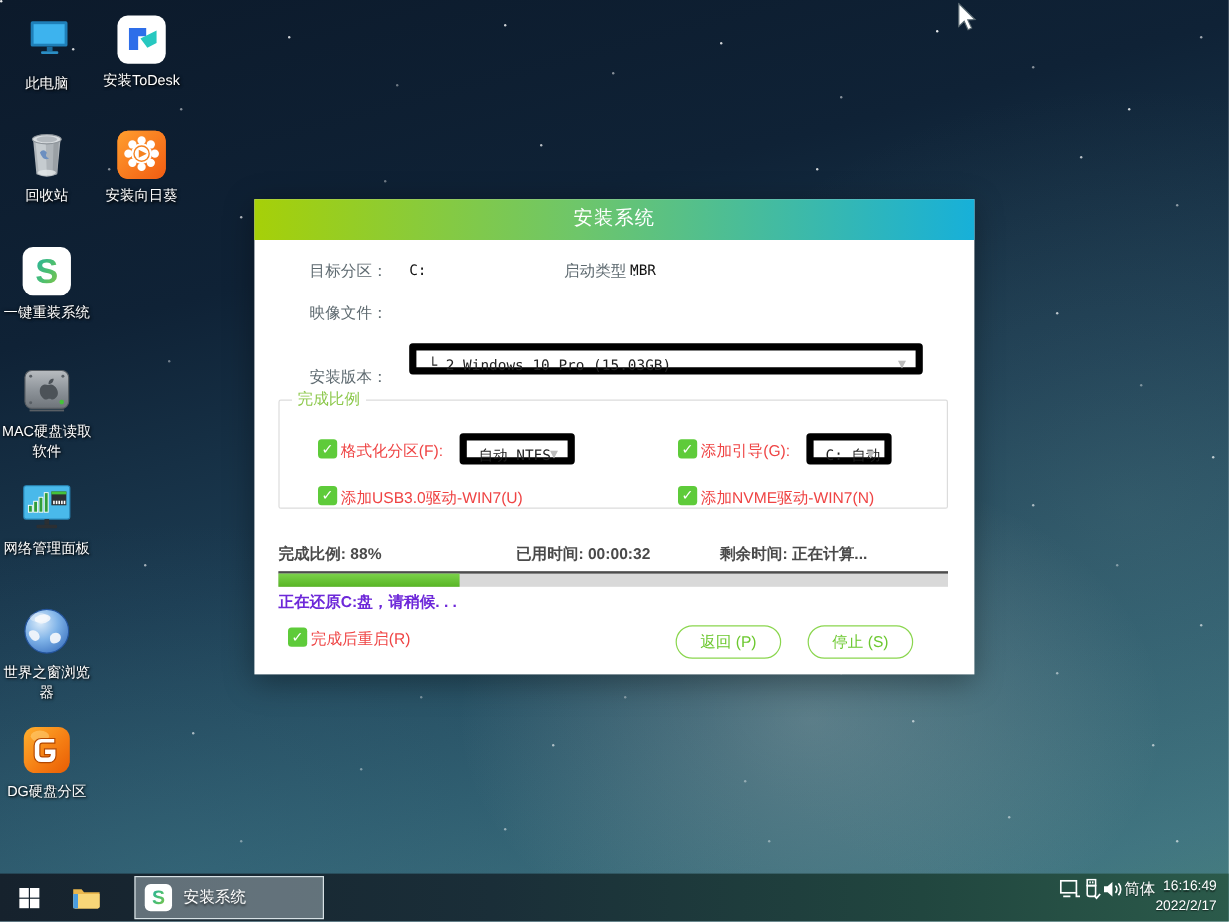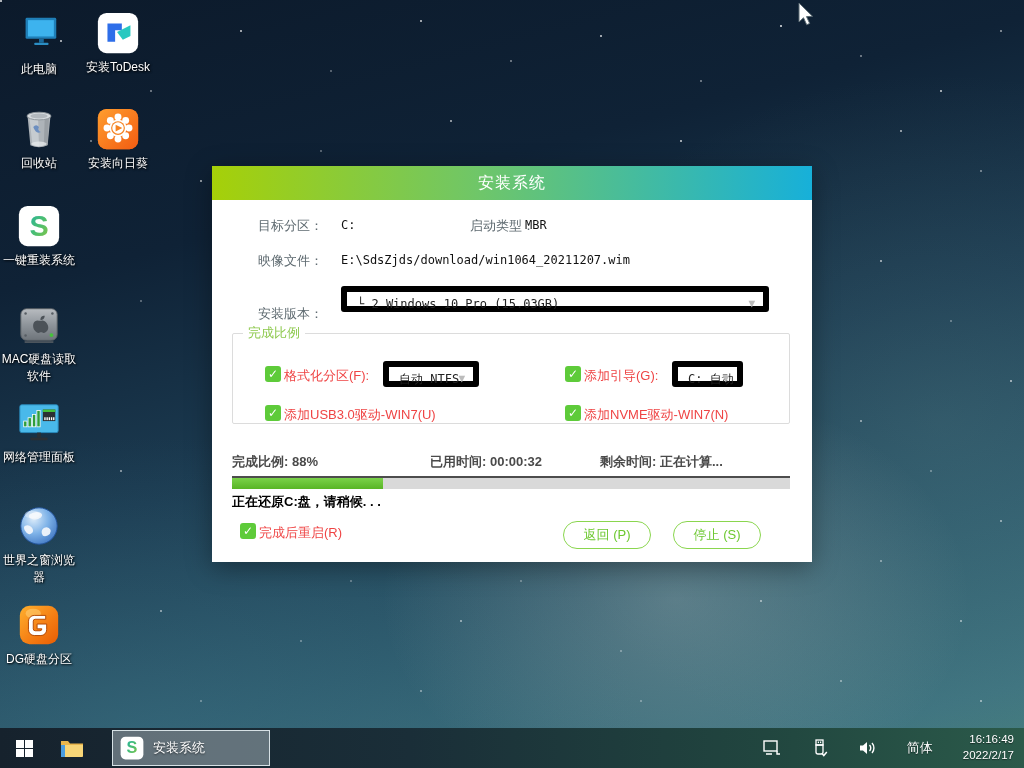--- a/index.html
+++ b/index.html
@@ -48,31 +48,31 @@
                line-height:24px; padding-left:10px; cursor:pointer; }
   .selectbox .arrow { position:absolute; right:8px; top:0; color:#bcbcbc; font-size:11px; line-height:24px; }
   .advbox { position:absolute; left:20px; top:124px; width:558px; height:100px; border:1px solid #dcdcdc; border-radius:2px; }
   .advbox legend { color:#8cc84b; font-size:13px; margin-left:10px; padding:0 5px; }
   .cb { position:absolute; width:16px; height:16px; background:#5ecb3a; border-radius:3px; color:#fff;
         font-size:12px; line-height:16px; text-align:center; cursor:pointer; }
   .cblabel { position:absolute; color:#ef4444; font-size:13px; cursor:pointer; }
   .ptext { position:absolute; font-weight:bold; font-size:13px; color:#4a4a4a; }
   .ptrack { position:absolute; left:20px; top:276px; width:558px; height:13px; background:#d9d9d9; border-top:2px solid #4d4d4d; }
   .pfill { height:100%; background:linear-gradient(#7bd24a,#58b525); width:27%; }
-  .status { position:absolute; left:20px; top:293px; color:#000000; font-weight:bold; font-size:13px; }
+  .status { position:absolute; left:20px; top:293px; color:#6d28d9; font-weight:bold; font-size:13px; }
   .pill { position:absolute; width:88px; height:28px; border:1px solid #8ad64e; border-radius:15px; background:#fff;
           color:#6cc82f; font-size:13px; text-align:center; line-height:26px; cursor:pointer; }
   
   .taskbar { position:absolute; left:0; bottom:0; width:1024px; height:40px; display:flex; align-items:center;
              background:linear-gradient(90deg,#16222d 0%,#1a2e38 40%,#21463f 75%,#2b5a4a 100%); }
   .tb-btn { width:48px; height:40px; display:flex; align-items:center; justify-content:center; cursor:pointer; }
   .task-active { margin-left:16px; width:158px; height:36px; display:flex; align-items:center; gap:8px; padding-left:6px;
                  background:rgba(190,205,210,.45); border:1px solid rgba(235,245,248,.85); cursor:pointer; }
   .task-active .tlabel { color:#fff; font-size:13px; text-shadow:0 1px 2px rgba(0,0,0,.6); }
-  .tray { margin-left:auto; display:flex; align-items:center; gap:30px; padding-right:10px; }
+  .tray { margin-left:auto; display:flex; align-items:flex-start; gap:0; padding-right:10px; }
   .tray-ic { width:18px; height:18px; display:flex; align-items:center; justify-content:center; cursor:pointer; }
   .ime { color:#fff; font-size:13px; cursor:pointer; text-shadow:0 1px 1px rgba(0,0,0,.5); }
   .clock { text-align:right; color:#fff; font-size:11.5px; line-height:1.35; cursor:pointer; text-shadow:0 1px 1px rgba(0,0,0,.5); }
   .cursor { position:absolute; left:798px; top:2px; pointer-events:none; z-index:99; }
 </style>
 </head>
 <body>
 
 <div class="stars"></div>
 
@@ -259,21 +259,20 @@
 <div class="dialog">
   <div class="dialog-title">安装系统</div>
   <div class="dialog-body">
 
     <span class="flabel" style="left:46px; top:17px;">目标分区：</span>
     <span class="fvalue" style="left:129px; top:18px;">C:</span>
     <span class="flabel" style="left:258px; top:17px;">启动类型：</span>
     <span class="fvalue" style="left:313px; top:18px;">MBR</span>
 
     <span class="flabel" style="left:46px; top:52px;">映像文件：</span>
-    <span class="fvalue" style="left:129px; top:53px;">E:\SdsZjds/download/win1064_20211207.wim</span>
 
     <span class="flabel" style="left:46px; top:105px;">安装版本：</span>
     <div class="selectbox" style="left:129px; top:86px; width:428px;">
       <span>└ 2 Windows 10 Pro (15.03GB)</span>
       <span class="arrow">▼</span>
     </div>
 
     <fieldset class="advbox">
       <legend>完成比例</legend>
       <span class="cb" style="left:32px; top:24px;"><span>✓</span></span>

